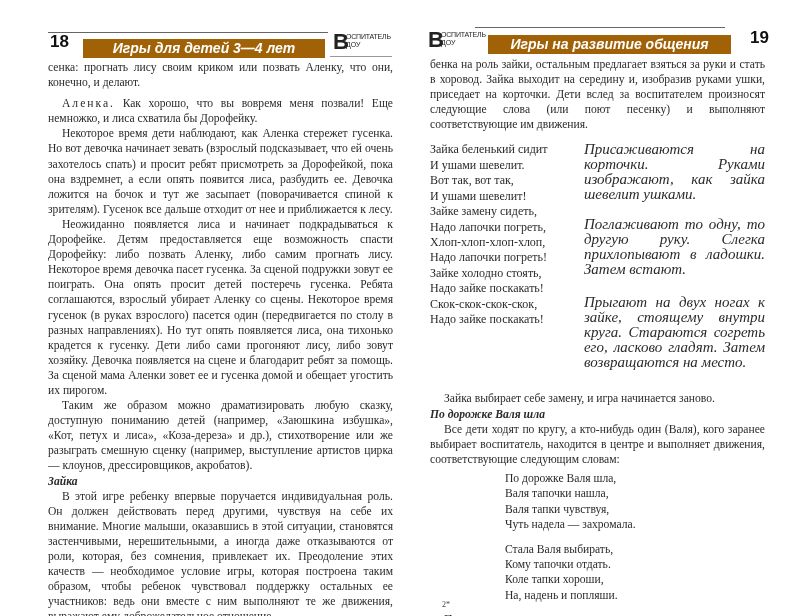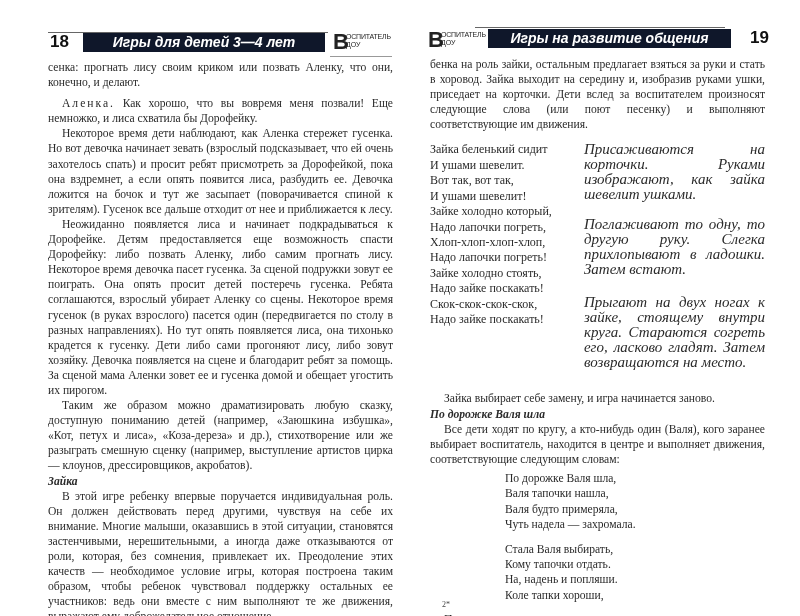--- a/index.html
+++ b/index.html
@@ -3,21 +3,21 @@
 <meta charset="utf-8">
 <style>
   html, body { margin: 0; padding: 0; background: #ffffff; }
   body { width: 800px; height: 616px; position: relative; overflow: hidden; font-family: "Liberation Serif", "DejaVu Serif", serif; color: #2a2a2a; }
   .page { position: absolute; top: 0; height: 460px; }
   .page-left { left: 0; width: 400px; }
   .page-right { left: 400px; width: 400px; }
 
   .header { position: absolute; top: 33px; height: 20px; }
   .page-num { position: absolute; font-family: "Liberation Sans", "DejaVu Sans", sans-serif; font-weight: bold; font-size: 17px; color: #111; top: -1px; }
-  .title-bar { position: absolute; background: #0f172a; height: 19px; color: #fff; font-family: "Liberation Sans", "DejaVu Sans", sans-serif; font-style: italic; font-weight: bold; font-size: 14px; line-height: 19px; text-align: center; }
+  .title-bar { position: absolute; background: #a16207; height: 19px; color: #fff; font-family: "Liberation Sans", "DejaVu Sans", sans-serif; font-style: italic; font-weight: bold; font-size: 14px; line-height: 19px; text-align: center; margin-top: 6px; }
   .logo { position: absolute; height: 22px; font-family: "Liberation Sans", "DejaVu Sans", sans-serif; color: #222; }
   .logo .big { position: absolute; left: 0; top: -2px; font-size: 22px; font-weight: bold; line-height: 22px; }
   .logo .small1 { position: absolute; left: 13px; top: 0; font-size: 7px; letter-spacing: -0.2px; }
   .logo .small2 { position: absolute; left: 13px; top: 8px; font-size: 7px; }
   .rule-top { position: absolute; height: 1px; background: #666; }
   .rule-under { position: absolute; height: 1px; background: #999; }
 
   .text { position: absolute; font-size: 11.6px; line-height: 15.1px; text-align: justify; }
   .text p { margin: 0; text-indent: 14px; }
   .text p.noindent { text-indent: 0; }
@@ -75,21 +75,21 @@
 
   <div class="text" style="left:30px; top:57px; width:335px;">
     <p class="noindent">бенка на роль зайки, остальным предлагает взяться за руки и стать в хоровод. Зайка выходит на середину и, изобразив руками ушки, приседает на корточки. Дети вслед за воспитателем произносят следующие слова (или поют песенку) и выполняют соответствующие им движения.</p>
 
     <div class="song-table">
       <div class="song-lines">
         <div>Зайка беленький сидит</div>
         <div>И ушами шевелит.</div>
         <div>Вот так, вот так,</div>
         <div>И ушами шевелит!</div>
-        <div>Зайке холодно который,</div>
+        <div>Зайке замену сидеть,</div>
         <div>Надо лапочки погреть,</div>
         <div>Хлоп-хлоп-хлоп-хлоп,</div>
         <div>Надо лапочки погреть!</div>
         <div>Зайке холодно стоять,</div>
         <div>Надо зайке поскакать!</div>
         <div>Скок-скок-скок-скок,</div>
         <div>Надо зайке поскакать!</div>
       </div>
       <div class="song-notes">
         <div class="note-block">Присаживаются на корточки. Руками изображают, как зайка шевелит ушками.</div>
@@ -99,28 +99,28 @@
     </div>
 
     <p class="gap">Зайка выбирает себе замену, и игра начинается заново.</p>
     <p class="subhead">По дорожке Валя шла</p>
     <p>Все дети ходят по кругу, а кто-нибудь один (Валя), кого заранее выбирает воспитатель, находится в центре и выполняет движения, соответствующие следующим словам:</p>
 
     <div class="poem">
       <div class="stanza">
         <div>По дорожке Валя шла,</div>
         <div>Валя тапочки нашла,</div>
-        <div>Валя будто примеряла,</div>
+        <div>Валя тапки чувствуя,</div>
         <div>Чуть надела — захромала.</div>
       </div>
       <div class="stanza">
         <div>Стала Валя выбирать,</div>
         <div>Кому тапочки отдать.</div>
+        <div>Коле тапки хороши,</div>
         <div>На, надень и попляши.</div>
-        <div>Коле тапки хороши,</div>
       </div>
     </div>
 
     <p>Под эти слова дети, держась за руки, идут по кругу вправо, а Валя, находясь внутри круга, — влево. Она изображает, что надевает тапки, поднимая то одну, то другую ногу, а затем прыгает на одной ноге, будто хромает. Хоровод останавливается. Все смотрят на Валю. Она выбирает ребенка, который выходит на середину круга.</p>
 
   </div>
   <span class="footmark">2*</span>
 </div>
 
 </body></html>

